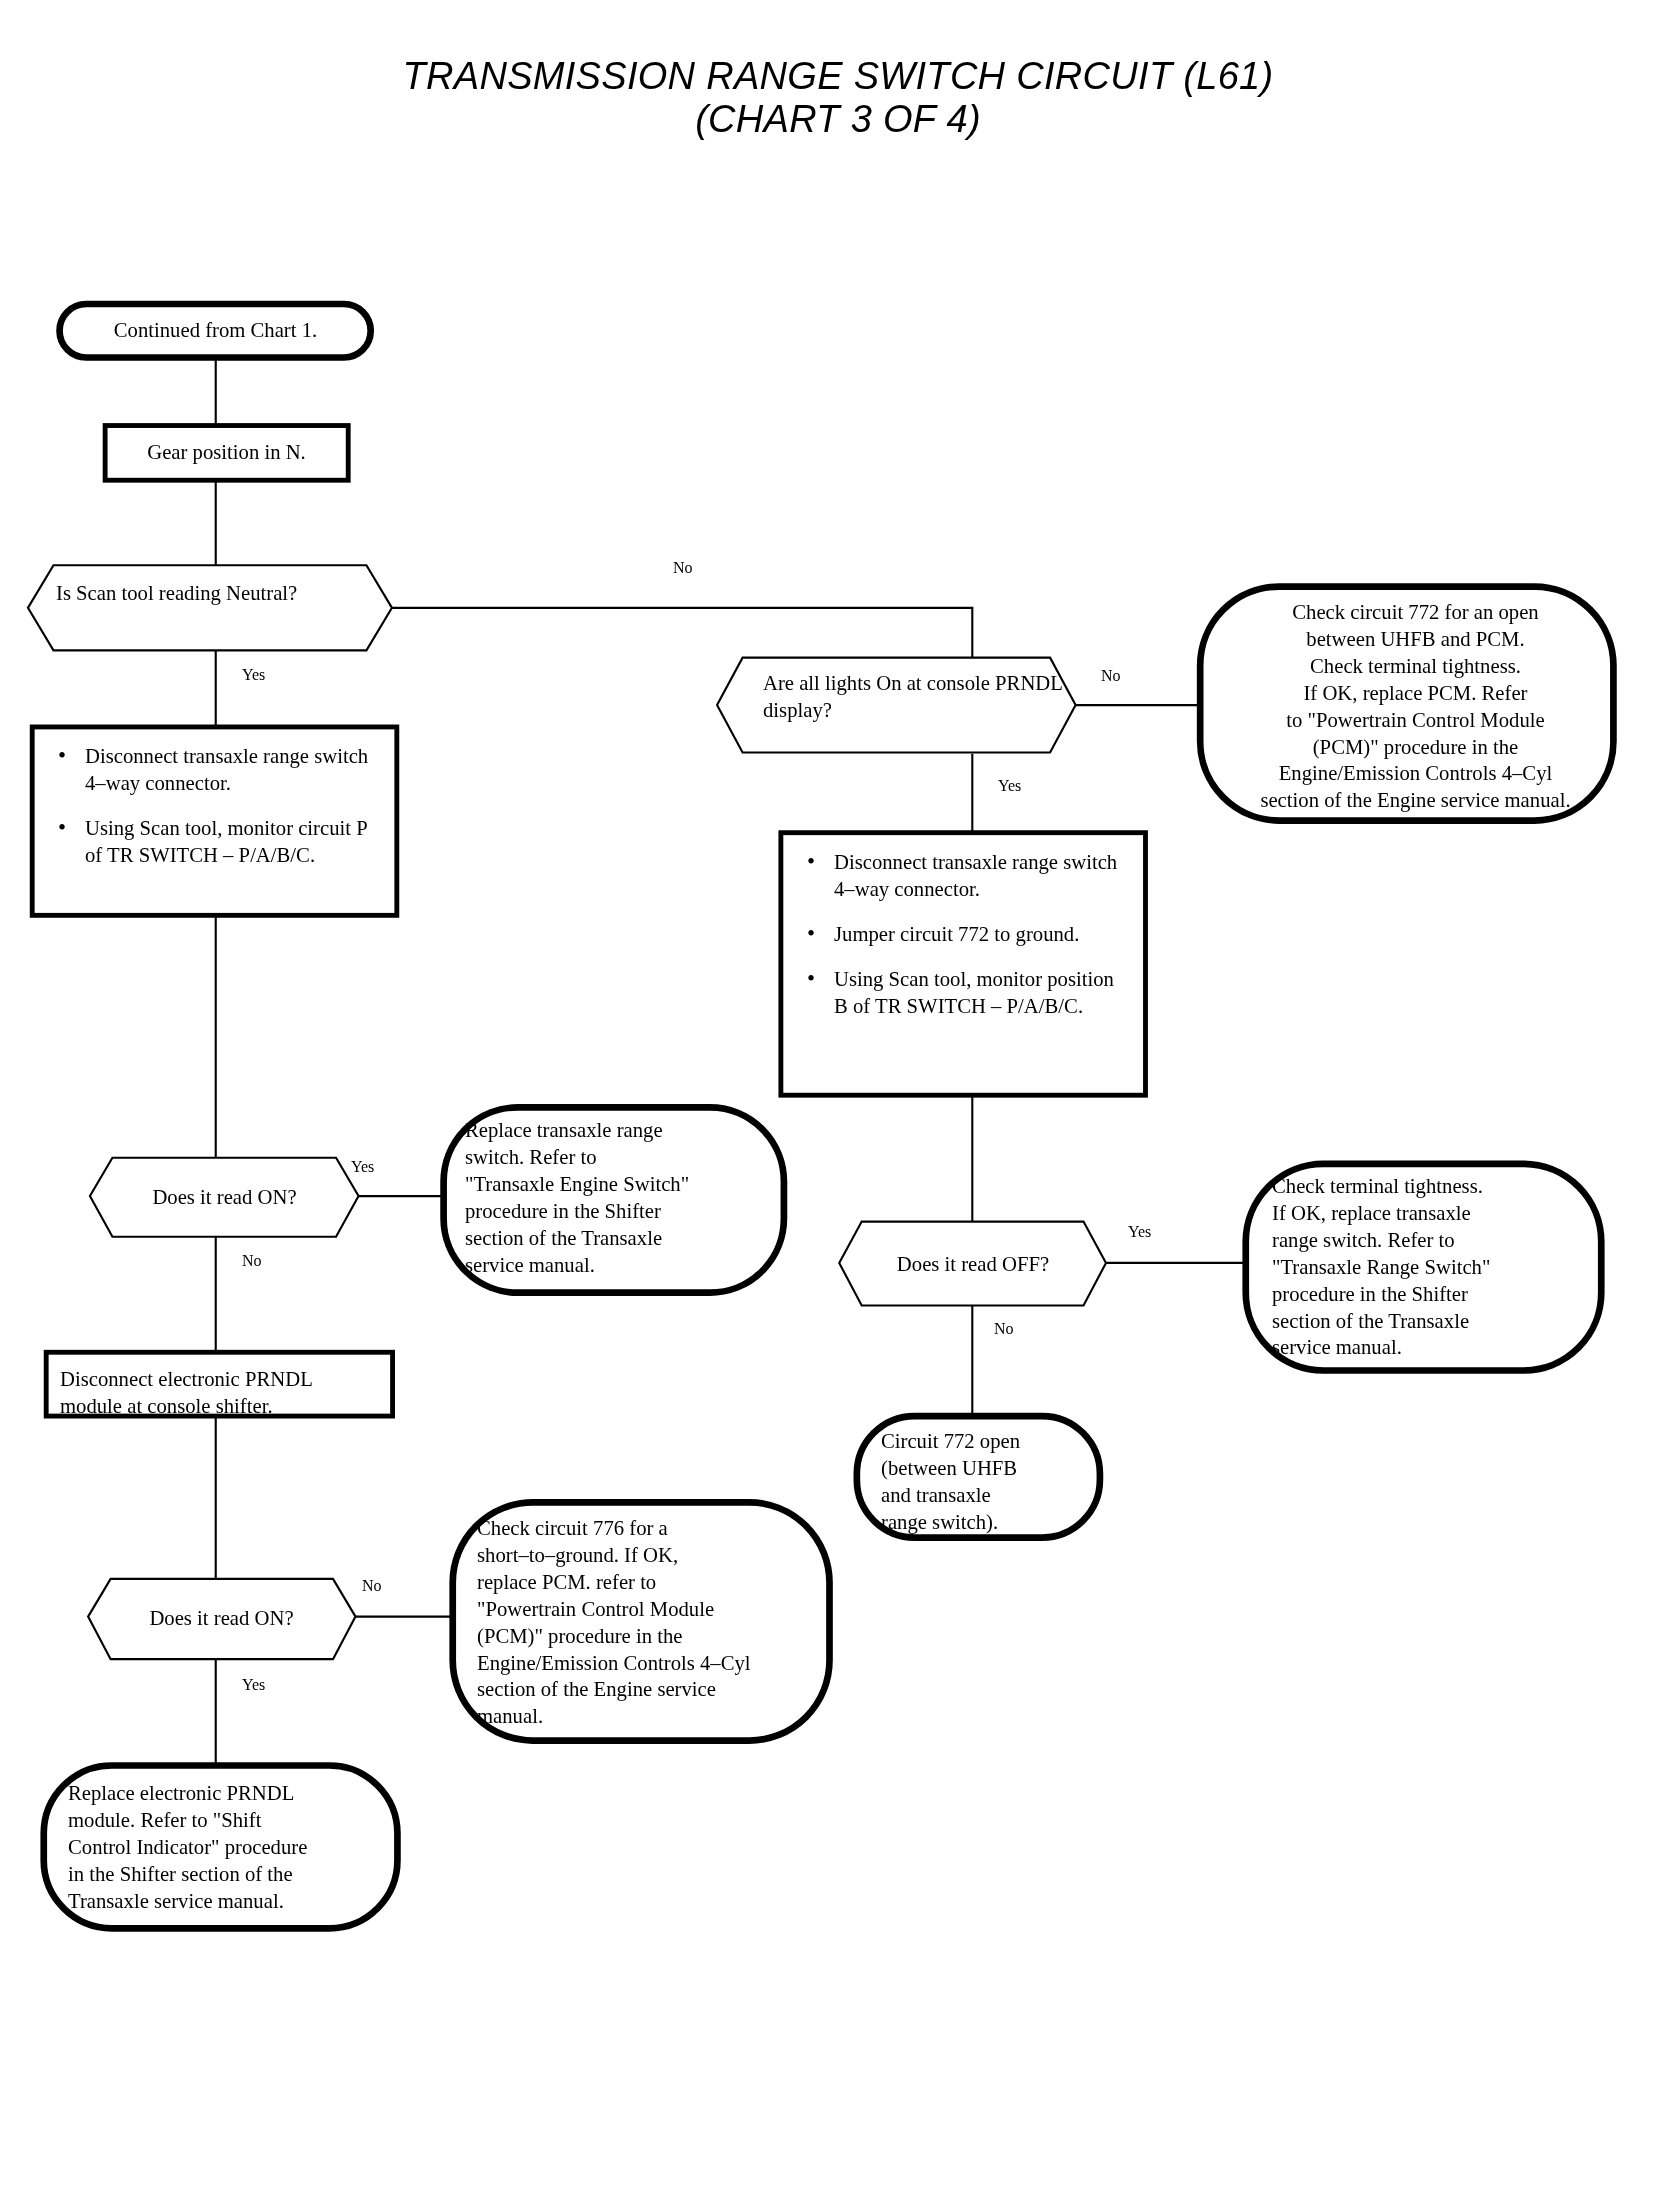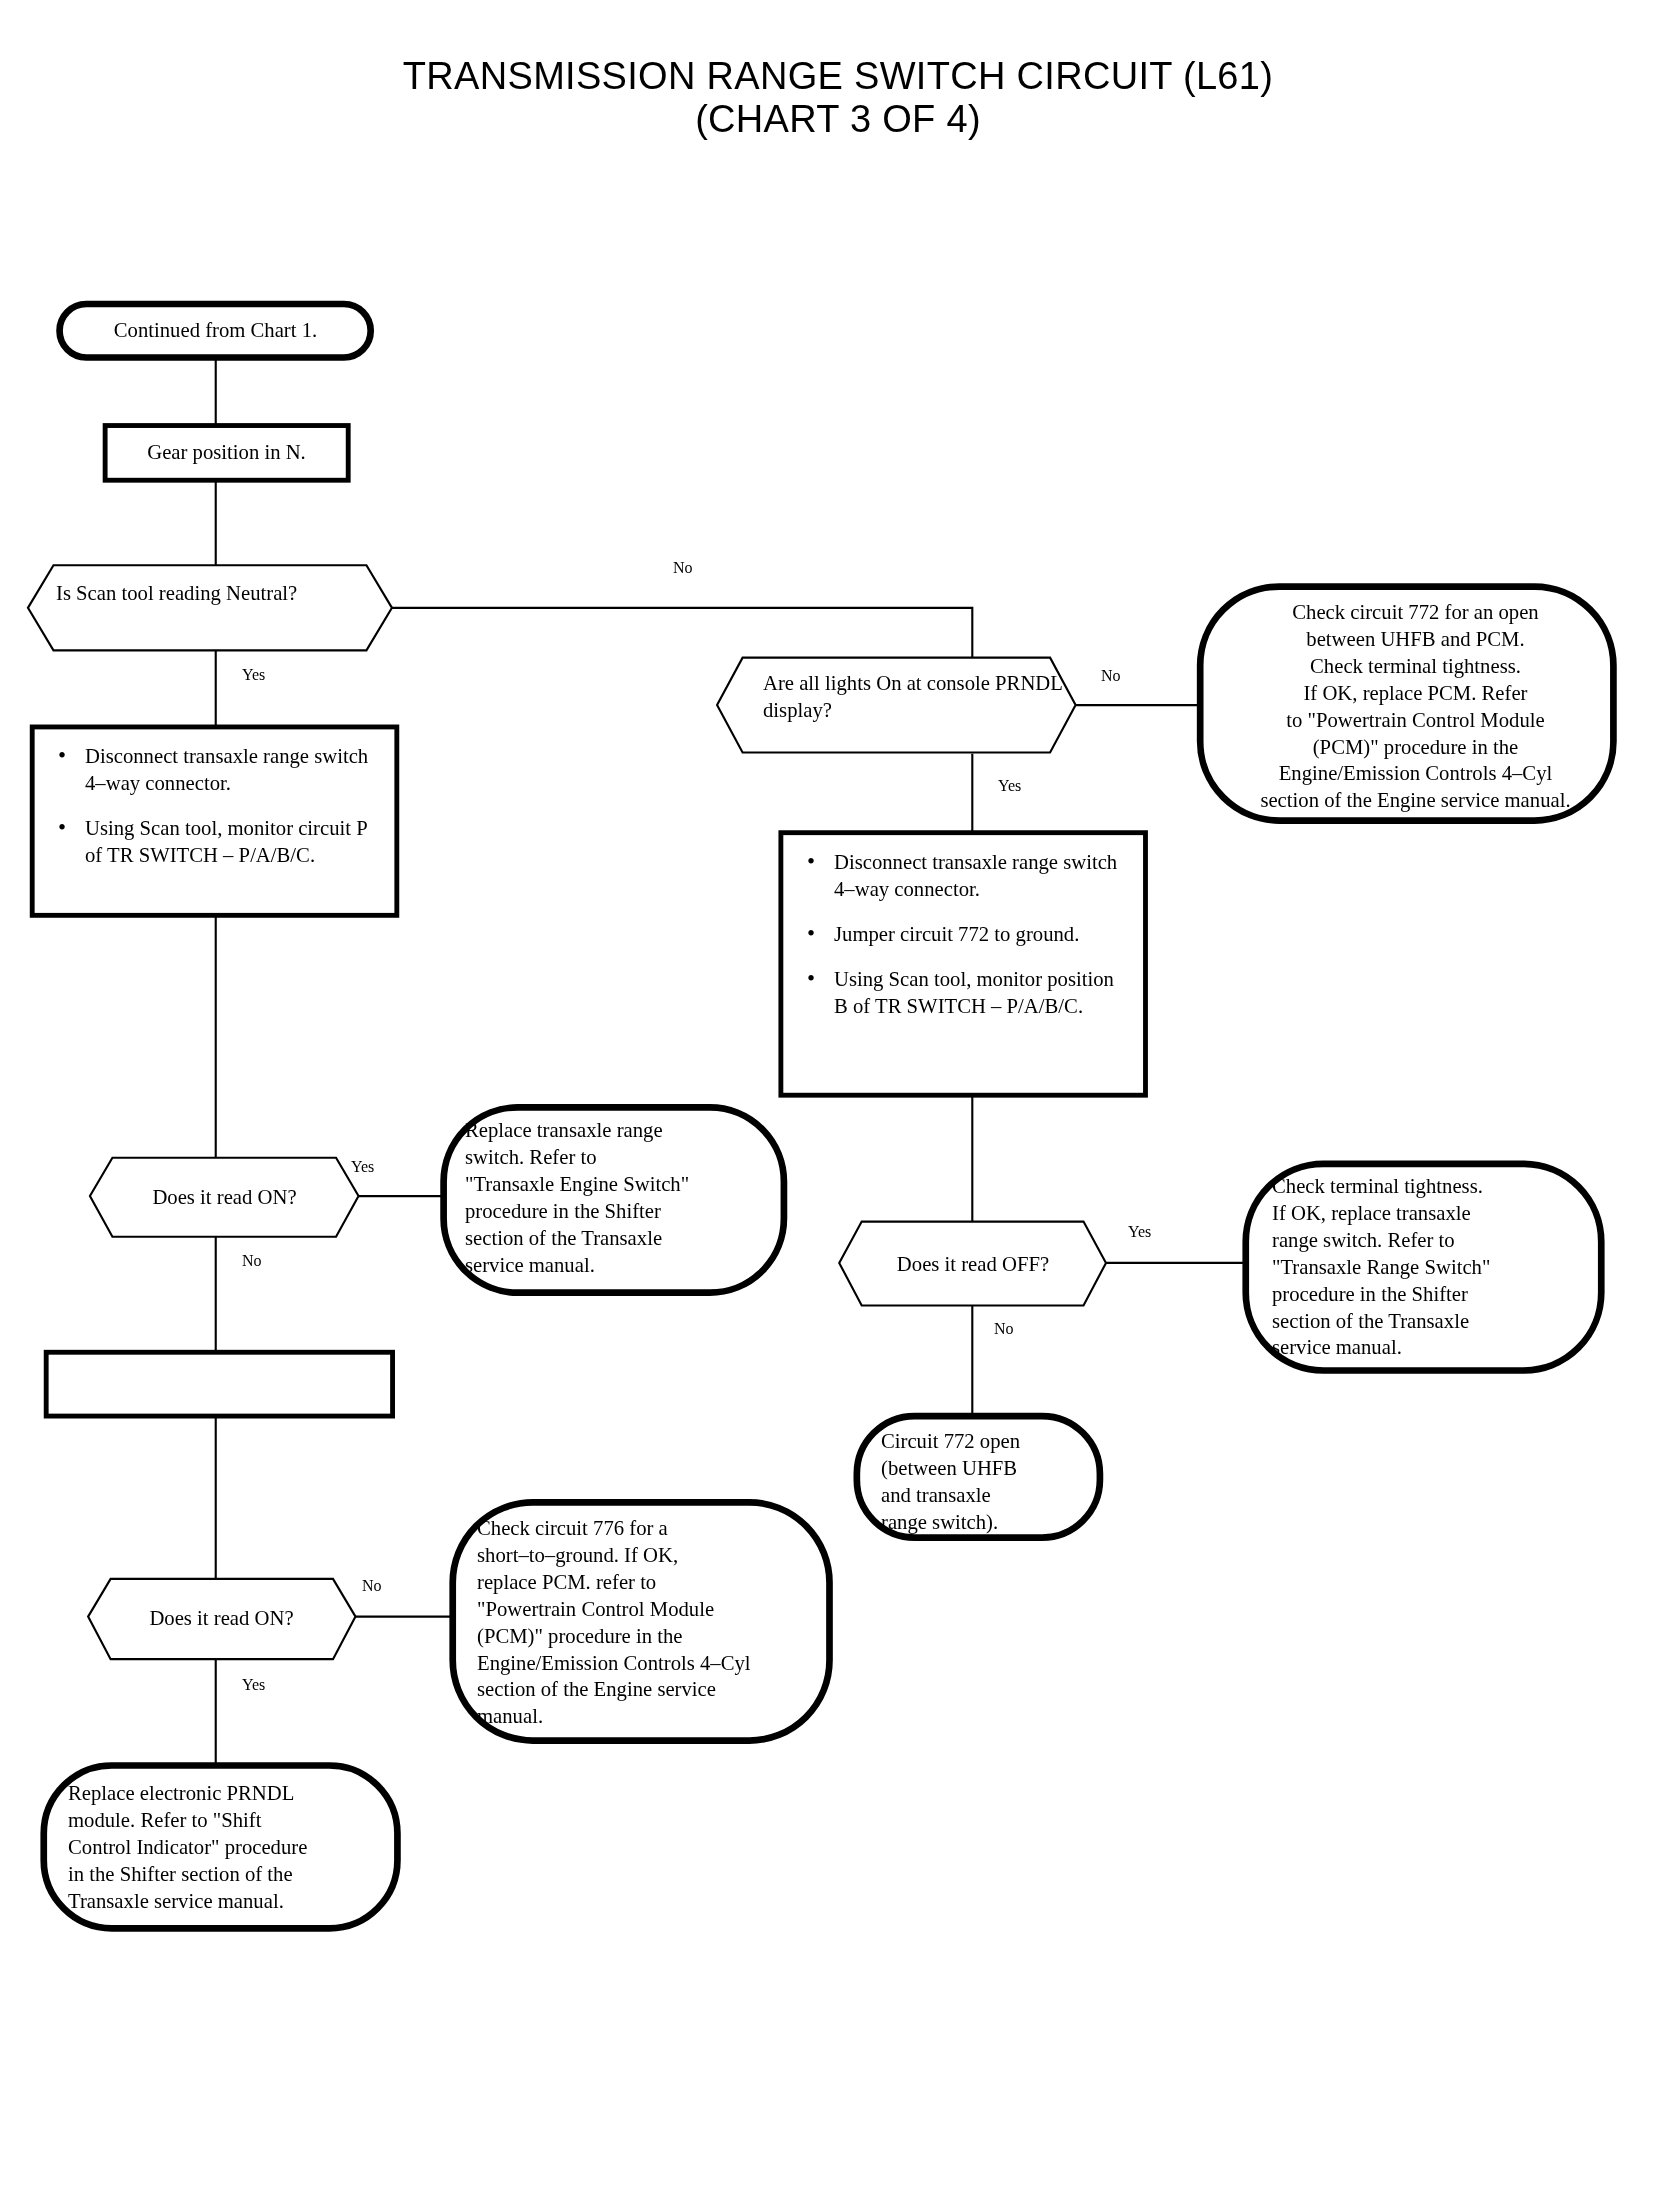--- a/index.html
+++ b/index.html
@@ -2,21 +2,21 @@
 <html style="font-size:9.7px"><head>
 <meta charset="utf-8">
 <style>
   html,body{margin:0;padding:0;background:#ffffff;}
   body{width:1676px;height:2205px;position:relative;
        font-family:"Liberation Serif","DejaVu Serif",serif;color:#000;}
   #chart-root{position:absolute;left:0;top:0;width:1676px;height:2205px;}
   .fc-title{
     position:absolute;left:0;top:55px;width:1676px;text-align:center;
     font-family:"Liberation Sans","DejaVu Sans",sans-serif;
-    font-size:38px;font-weight:400;line-height:1.12;letter-spacing:0.3px;
+    font-size:38px;font-weight:400;line-height:1.12;letter-spacing:0.3px;font-style:italic;
   }
   svg.fc-svg{position:absolute;left:0;top:0;width:1676px;height:2205px;overflow:visible;}
   .shape-thin{fill:#ffffff;stroke:#000000;stroke-width:3.5;}
   .shape-thick{fill:#ffffff;stroke:#000000;stroke-width:11;}
   .shape-box{fill:#ffffff;stroke:#000000;stroke-width:8;}
   .conn{stroke:#000000;stroke-width:3.5;fill:none;}
   .node-text{
     position:absolute;font-size:20.7px;line-height:1.30;color:#000;
     font-family:Liberation Serif, serif;
     white-space:pre-wrap;
@@ -155,20 +155,22 @@
   <div class="node-text" style="left:851px;top:1251px;width:244px;text-align:center;">Does it read OFF?</div>
 
   <div class="node-text" style="left:1272px;top:1173px;width:319px;text-align:left;">Check terminal tightness.
 If OK, replace transaxle
 range switch. Refer to
 "Transaxle Range Switch"
 procedure in the Shifter
 section of the Transaxle
 service manual.</div>
 
+  <div class="node-text" style="left:60px;top:1366px;width:328px;text-align:left;">Disconnect electronic PRNDL
+module at console shifter.</div>
 
   <div class="node-text" style="left:881px;top:1428px;width:207px;text-align:left;">Circuit 772 open
 (between UHFB
 and transaxle
 range switch).</div>
 
   <div class="node-text" style="left:98px;top:1605px;width:247px;text-align:center;">Does it read ON?</div>
 
   <div class="node-text" style="left:477px;top:1515px;width:340px;text-align:left;">Check circuit 776 for a
 short–to–ground. If OK,

